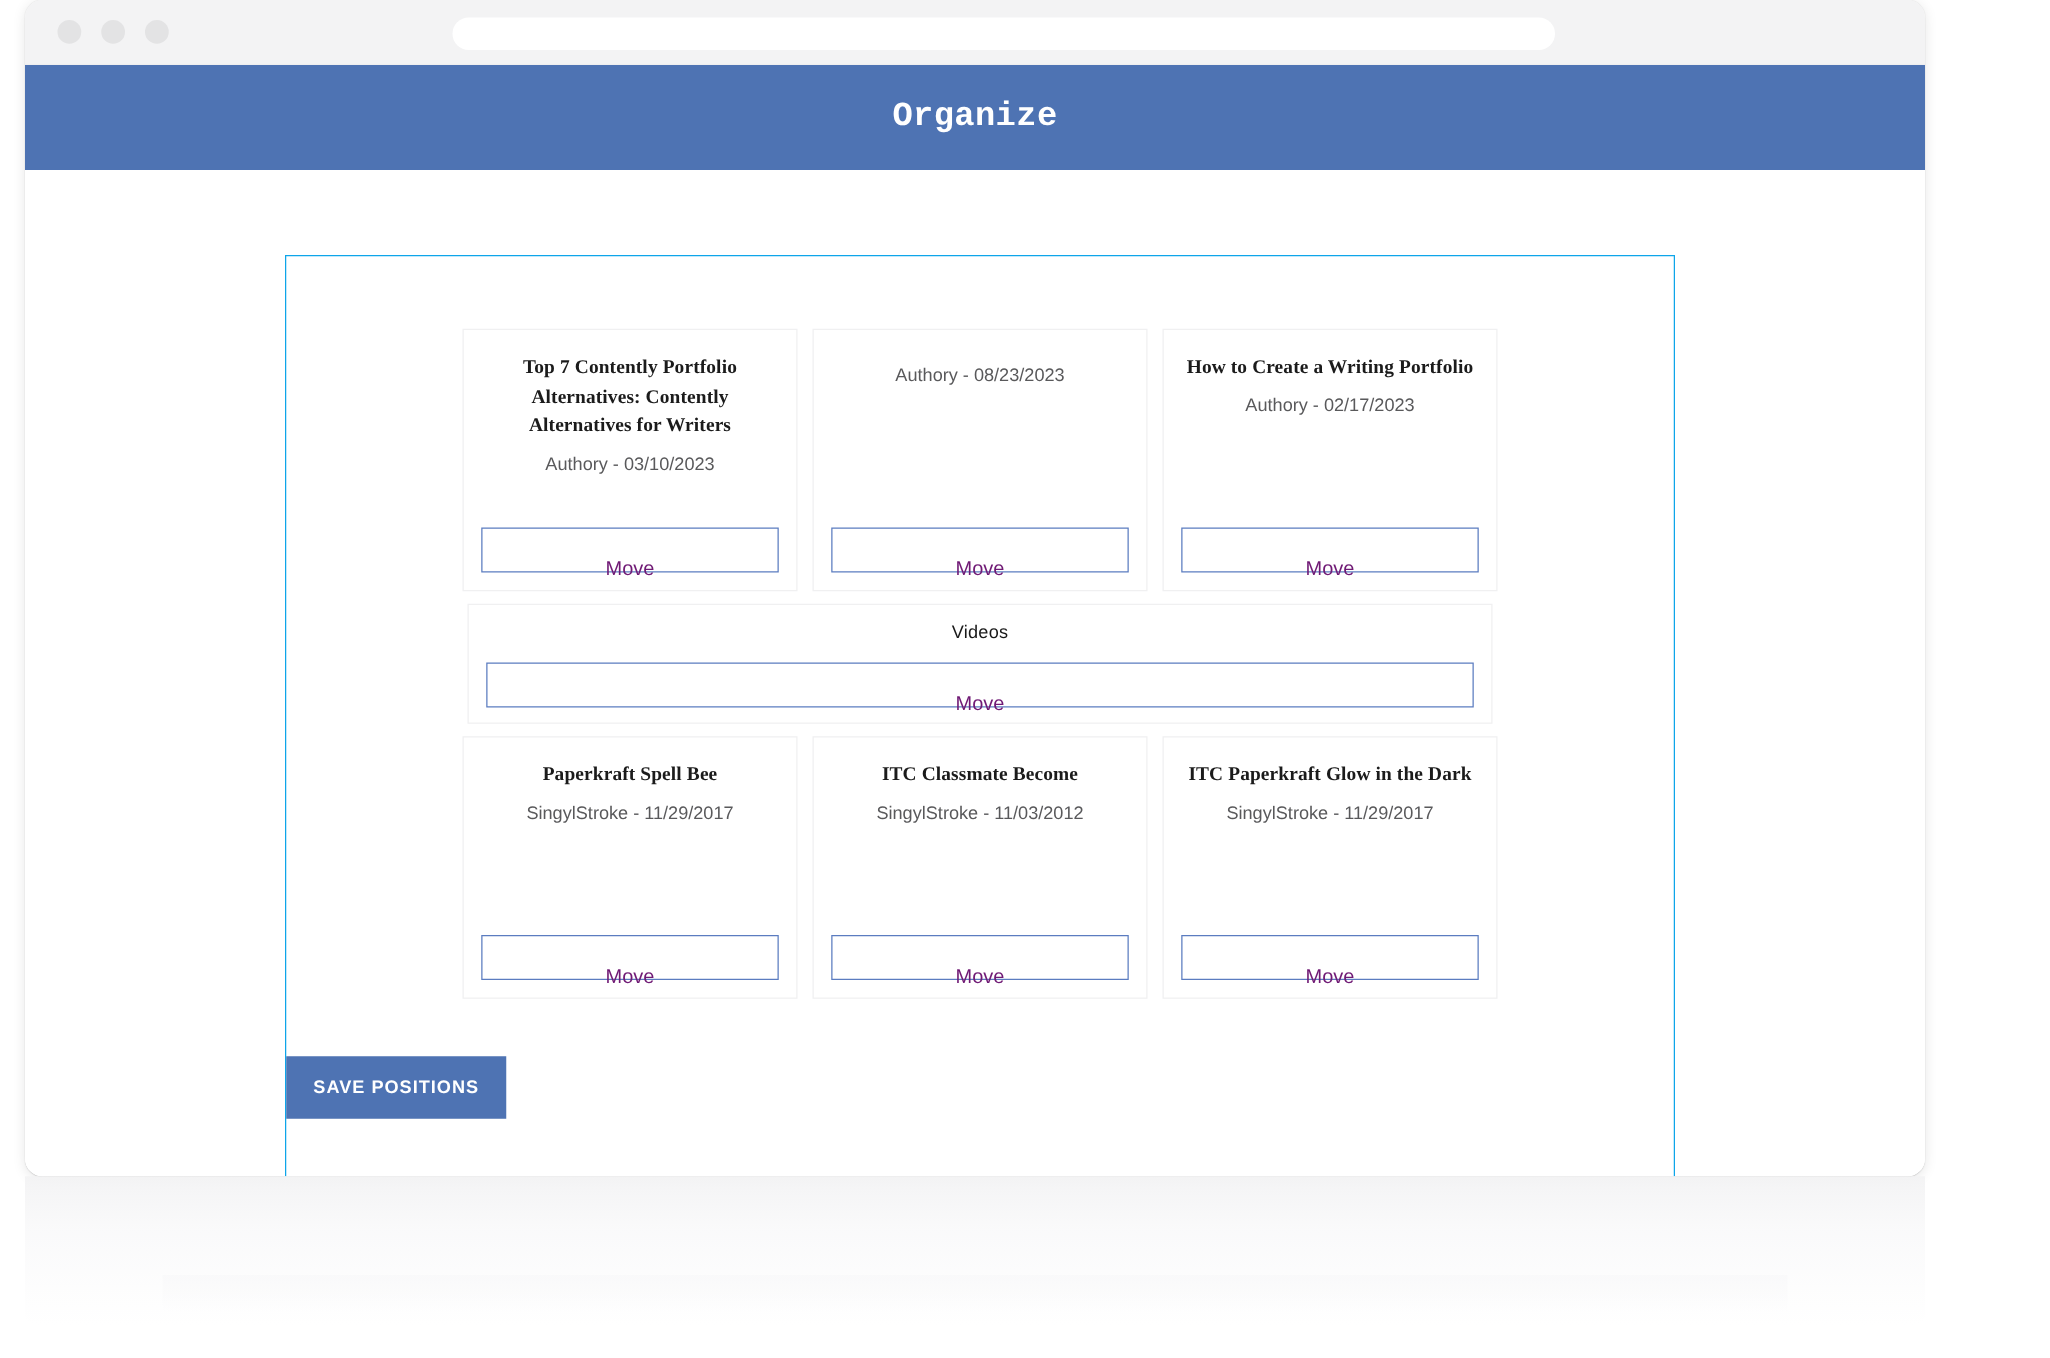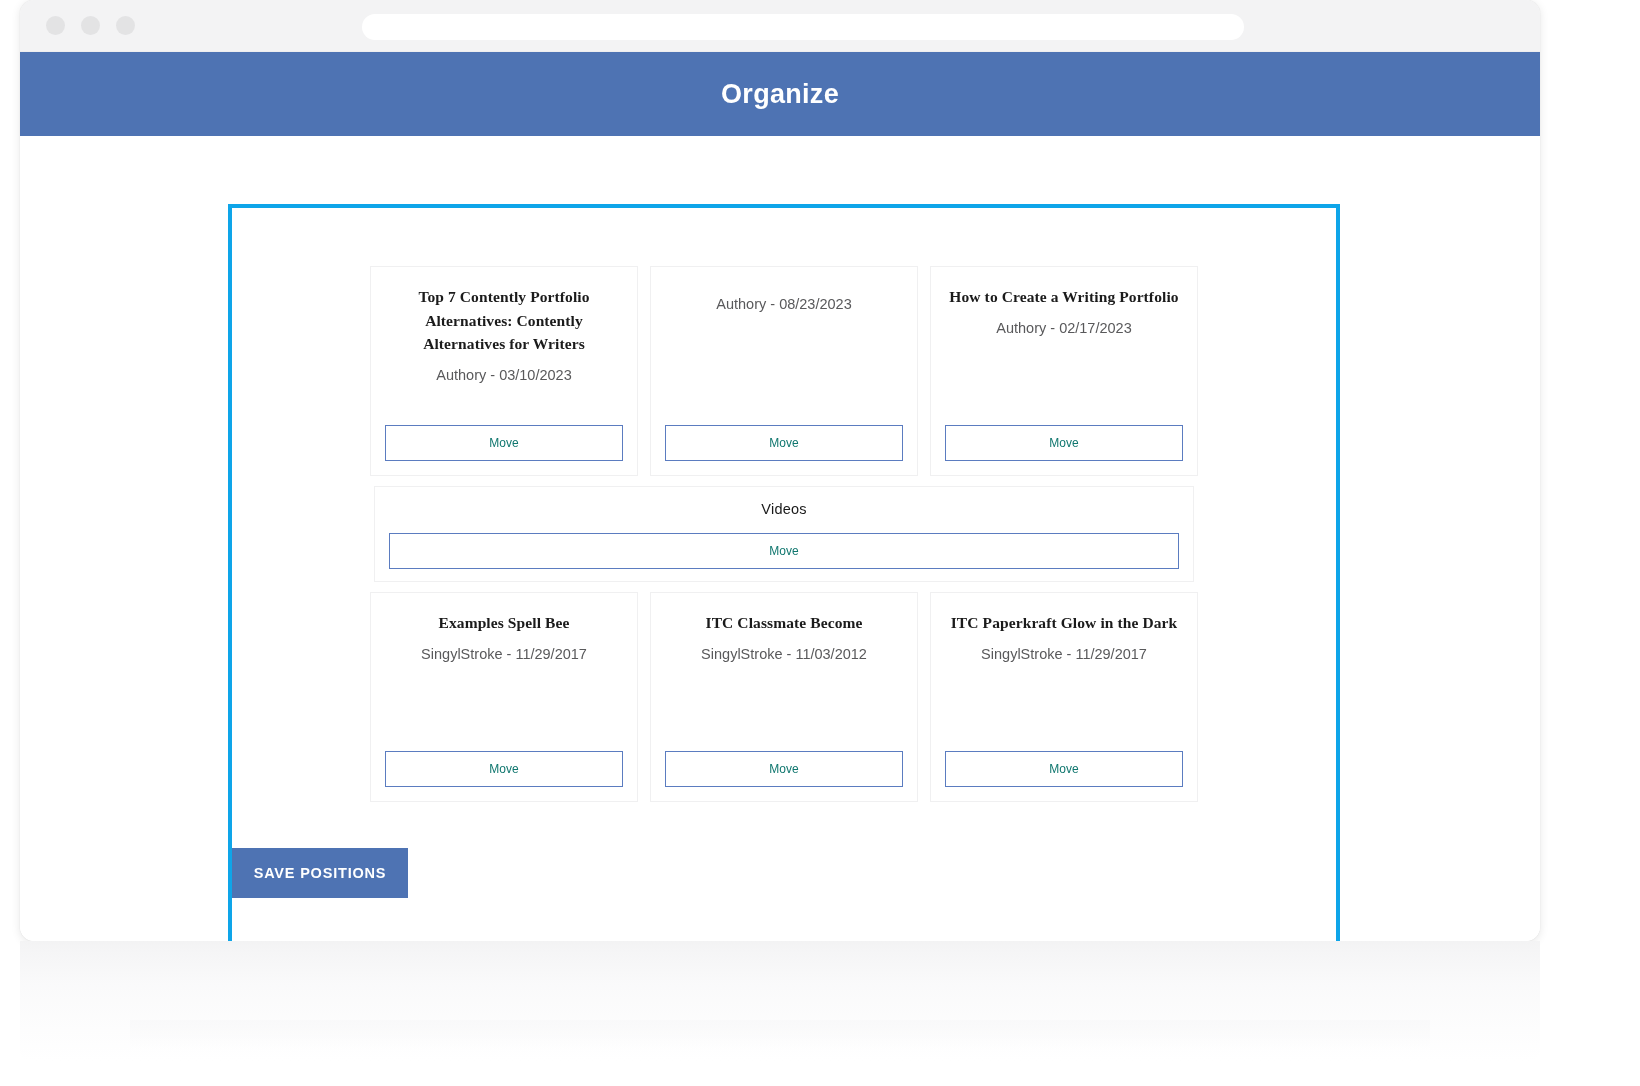--- a/index.html
+++ b/index.html
@@ -87,21 +87,21 @@
 
   
   .app-header {
     height: 84px;
     background: #4e73b3;
     display: flex;
     align-items: center;
     justify-content: center;
   }
   .app-title {
-    font-family: Liberation Sans, sans-serif;
+    font-family: Liberation Mono, monospace;
     font-weight: bold;
     font-size: 27px;
     color: #ffffff;
     letter-spacing: 0.3px;
   }
 
   
   .app-body {
     background: #ffffff;
     height: 805px;
@@ -109,21 +109,21 @@
     position: relative;
   }
 
   
   .organize-panel {
     position: absolute;
     left: 208px;
     top: 68px;
     width: 1112px;
     height: 790px;
-    border: 4px solid #0ea5e9;
+    border: 1px solid #0ea5e9;
     background: #ffffff;
   }
 
   .panel-inner {
     padding-top: 58px;
   }
 
   
   .card-row {
     display: flex;
@@ -158,25 +158,25 @@
   .card-spacer { flex: 1 1 auto; min-height: 14px; }
 
   .move-btn {
     display: block;
     width: 100%;
     height: 36px;
     line-height: 34px;
     text-align: center;
     border: 1px solid #5b7cc0;
     background: #ffffff;
-    color: #0f766e;
-    font-family: "Liberation Sans", sans-serif;
-    font-size: 12px;
+    color: #701a75;
+    font-family: "Liberation Sans", sans-serif;
+    font-size: 16px;
     cursor: pointer;
-    padding: 0;
+    padding: 16px;
   }
 
   
   .section-band {
     width: 820px;
     margin: 10px auto 0 auto;
     border: 1px solid #f0f0f1;
     background: #ffffff;
     padding: 14px 14px 12px 14px;
   }
@@ -259,21 +259,21 @@
           </div>
 
           <div class="section-band">
             <div class="section-title">Videos</div>
             <button class="move-btn">Move</button>
           </div>
 
           <div class="card-row" style="margin-top:10px;">
 
             <div class="card">
-              <div class="card-title">Examples Spell Bee</div>
+              <div class="card-title">Paperkraft Spell Bee</div>
               <div class="card-meta">SingylStroke - 11/29/2017</div>
               <div class="card-spacer"></div>
               <button class="move-btn">Move</button>
             </div>
 
             <div class="card">
               <div class="card-title">ITC Classmate Become</div>
               <div class="card-meta">SingylStroke - 11/03/2012</div>
               <div class="card-spacer"></div>
               <button class="move-btn">Move</button>

